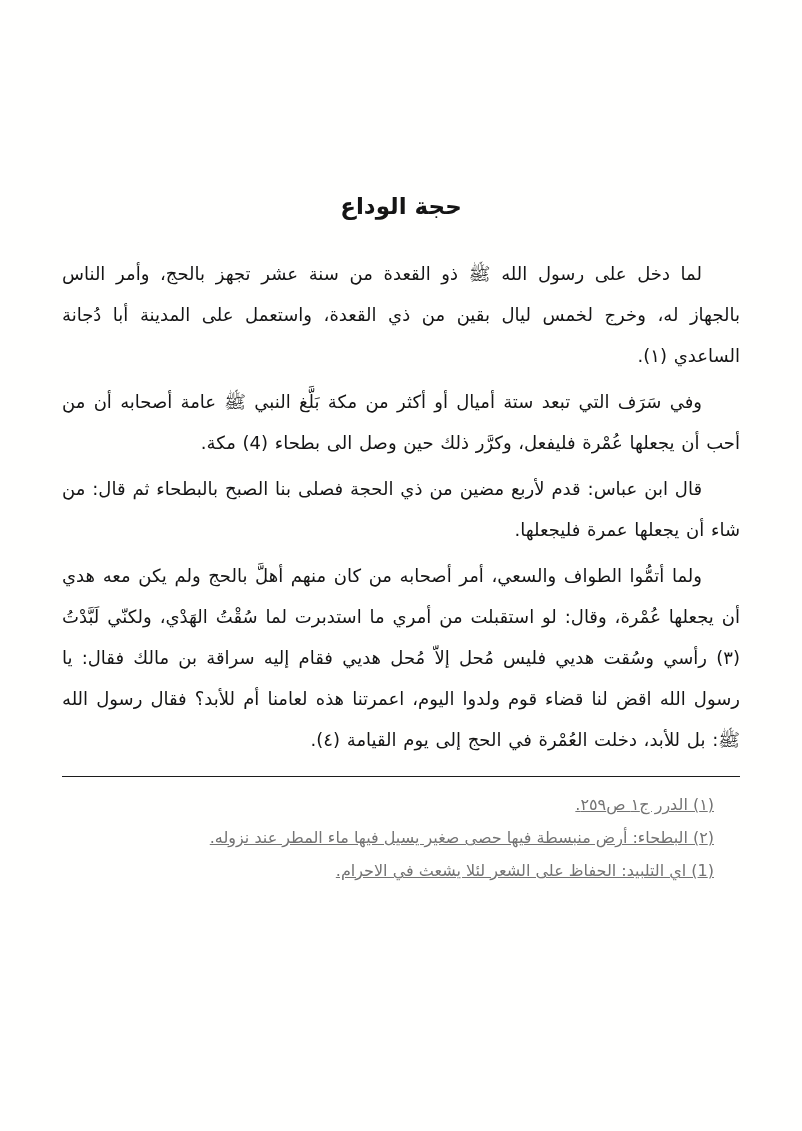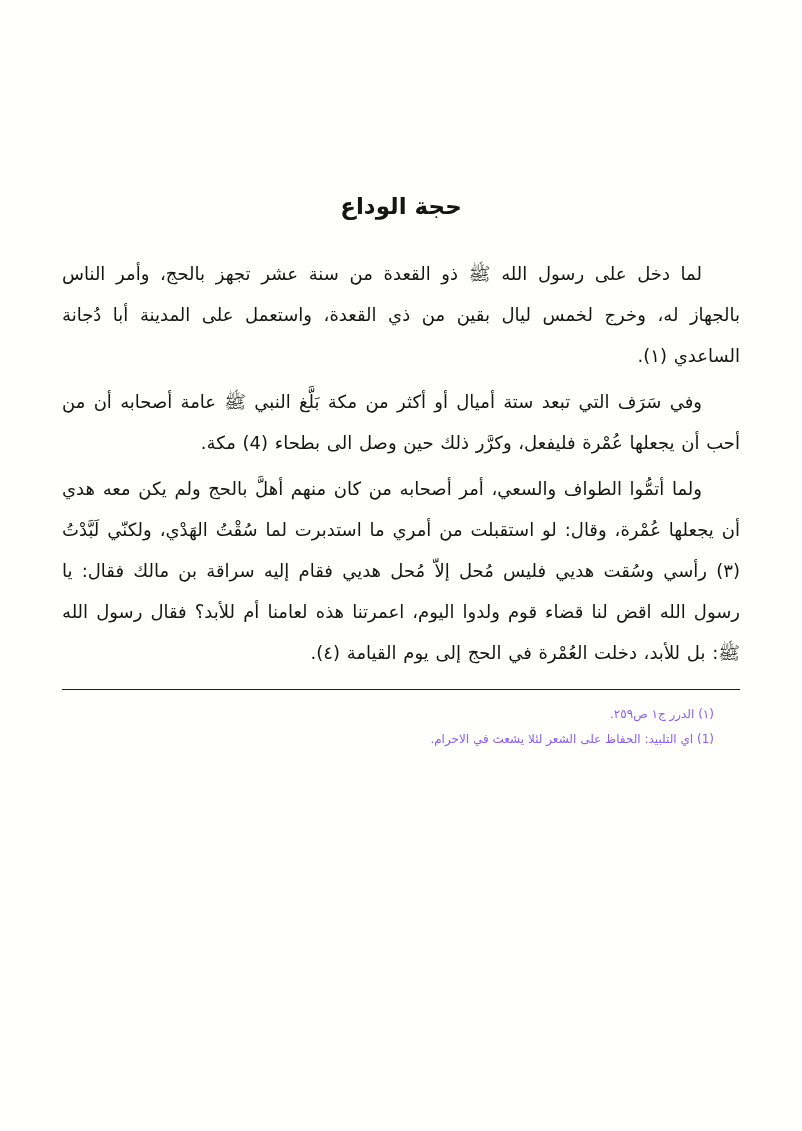--- a/index.html
+++ b/index.html
@@ -30,45 +30,48 @@
     margin-bottom: 5px;
     word-spacing: 1px;
   }
   .separator {
     border: none;
     border-top: 1.6px solid #1c1c1c;
     margin: 16px 0 12px 0;
     width: 100%;
   }
   .footnotes {
-    font-size: 12px;
+    font-size: 16px;
     line-height: 2.05;
-    color: #8b5cf6;
+    color: #737373;
+    text-decoration: underline;
   }
   .footnote {
     text-align: justify;
     padding-right: 26px;
   }
   .footnote.full {
     padding-right: 0;
   }
 </style>
 </head>
 <body>
 
 <div class="page">
 
   <h1 class="title">حجة الوداع</h1>
 
   <div class="body">
     <p>لما دخل على رسول الله ﷺ ذو القعدة من سنة عشر تجهز بالحج، وأمر الناس بالجهاز له، وخرج لخمس ليال بقين من ذي القعدة، واستعمل على المدينة أبا دُجانة الساعدي (١).</p>
     <p>وفي سَرَف التي تبعد ستة أميال أو أكثر من مكة بَلَّغ النبي ﷺ عامة أصحابه أن من أحب أن يجعلها عُمْرة فليفعل، وكرَّر ذلك حين وصل الى بطحاء (4) مكة.</p>
+    <p>قال ابن عباس: قدم لأربع مضين من ذي الحجة فصلى بنا الصبح بالبطحاء ثم قال: من شاء أن يجعلها عمرة فليجعلها.</p>
     <p>ولما أتمُّوا الطواف والسعي، أمر أصحابه من كان منهم أهلَّ بالحج ولم يكن معه هدي أن يجعلها عُمْرة، وقال: لو استقبلت من أمري ما استدبرت لما سُقْتُ الهَدْي، ولكنّي لَبَّدْتُ (٣) رأسي وسُقت هديي فليس مُحل إلاّ مُحل هديي فقام إليه سراقة بن مالك فقال: يا رسول الله اقض لنا قضاء قوم ولدوا اليوم، اعمرتنا هذه لعامنا أم للأبد؟ فقال رسول الله ﷺ: بل للأبد، دخلت العُمْرة في الحج إلى يوم القيامة (٤).</p>
   </div>
 
   <hr class="separator">
 
   <div class="footnotes">
     <div class="footnote">(١) الدرر ج١ ص٢٥٩.</div>
+    <div class="footnote">(٢) البطحاء: أرض منبسطة فيها حصى صغير يسيل فيها ماء المطر عند نزوله.</div>
     <div class="footnote">(1) اي التلبيد: الحفاظ على الشعر لئلا يشعث في الاحرام.</div>
   </div>
 
 </div>
 
 </body></html>

